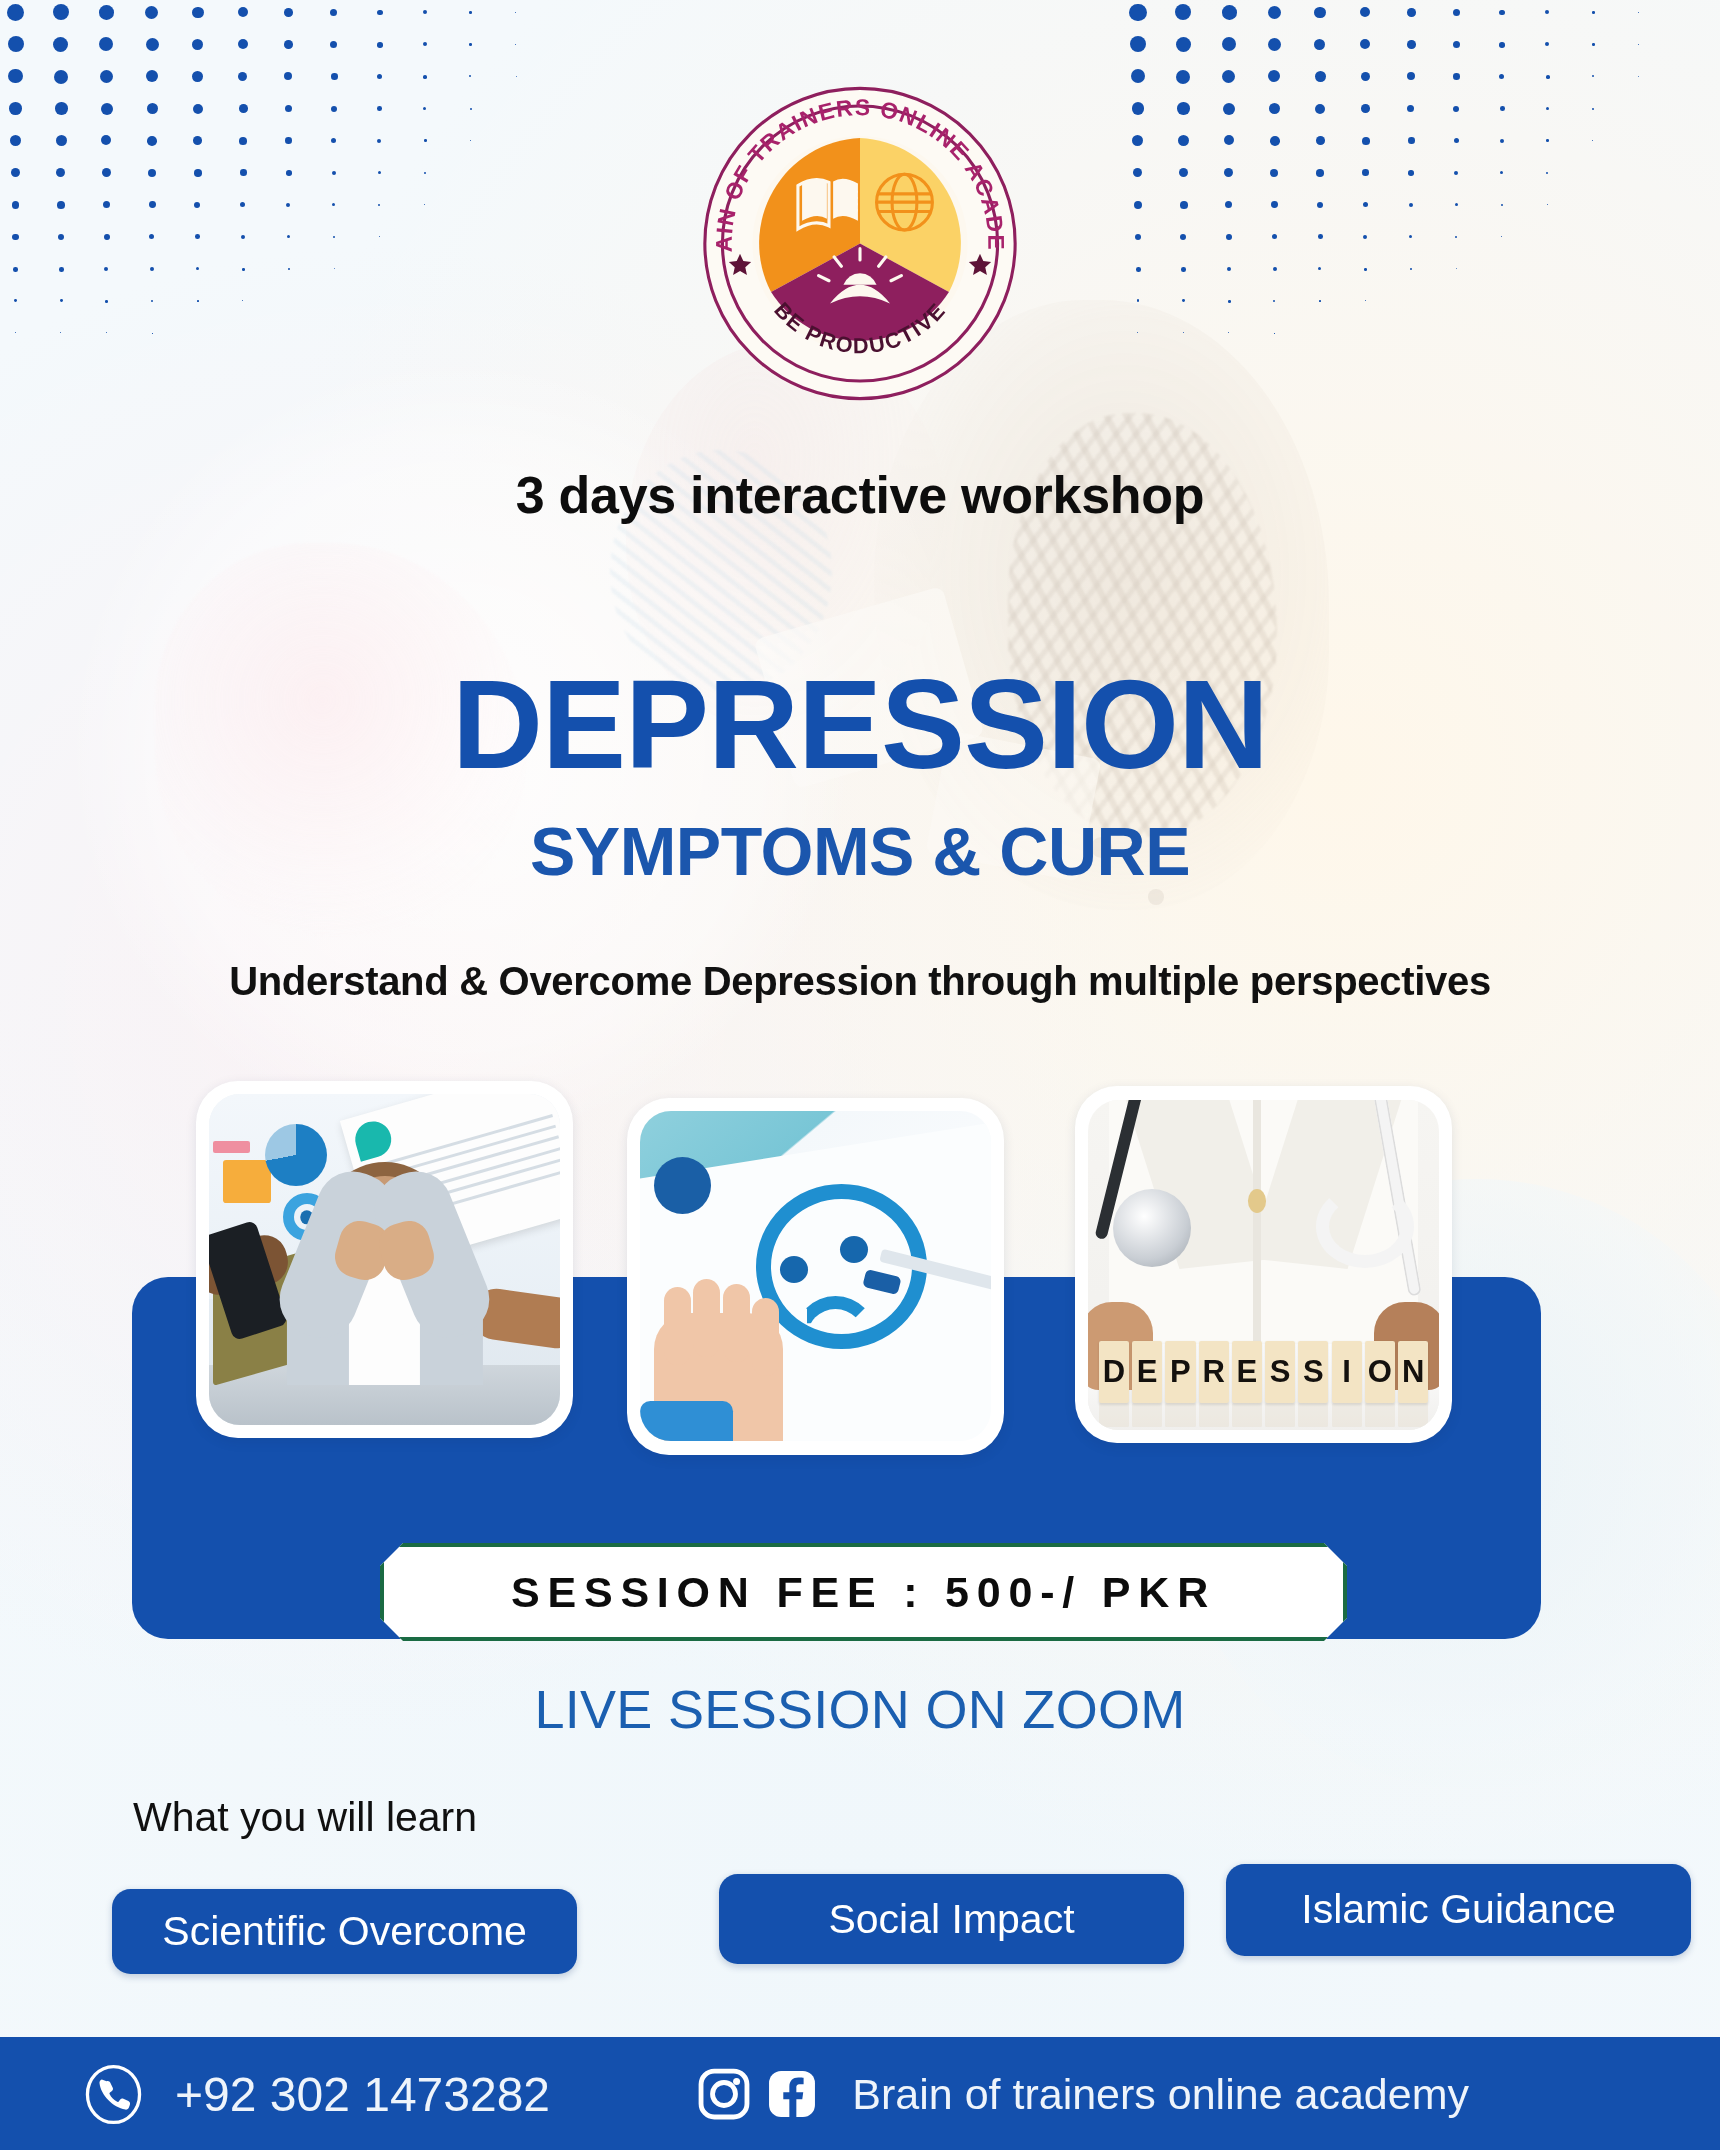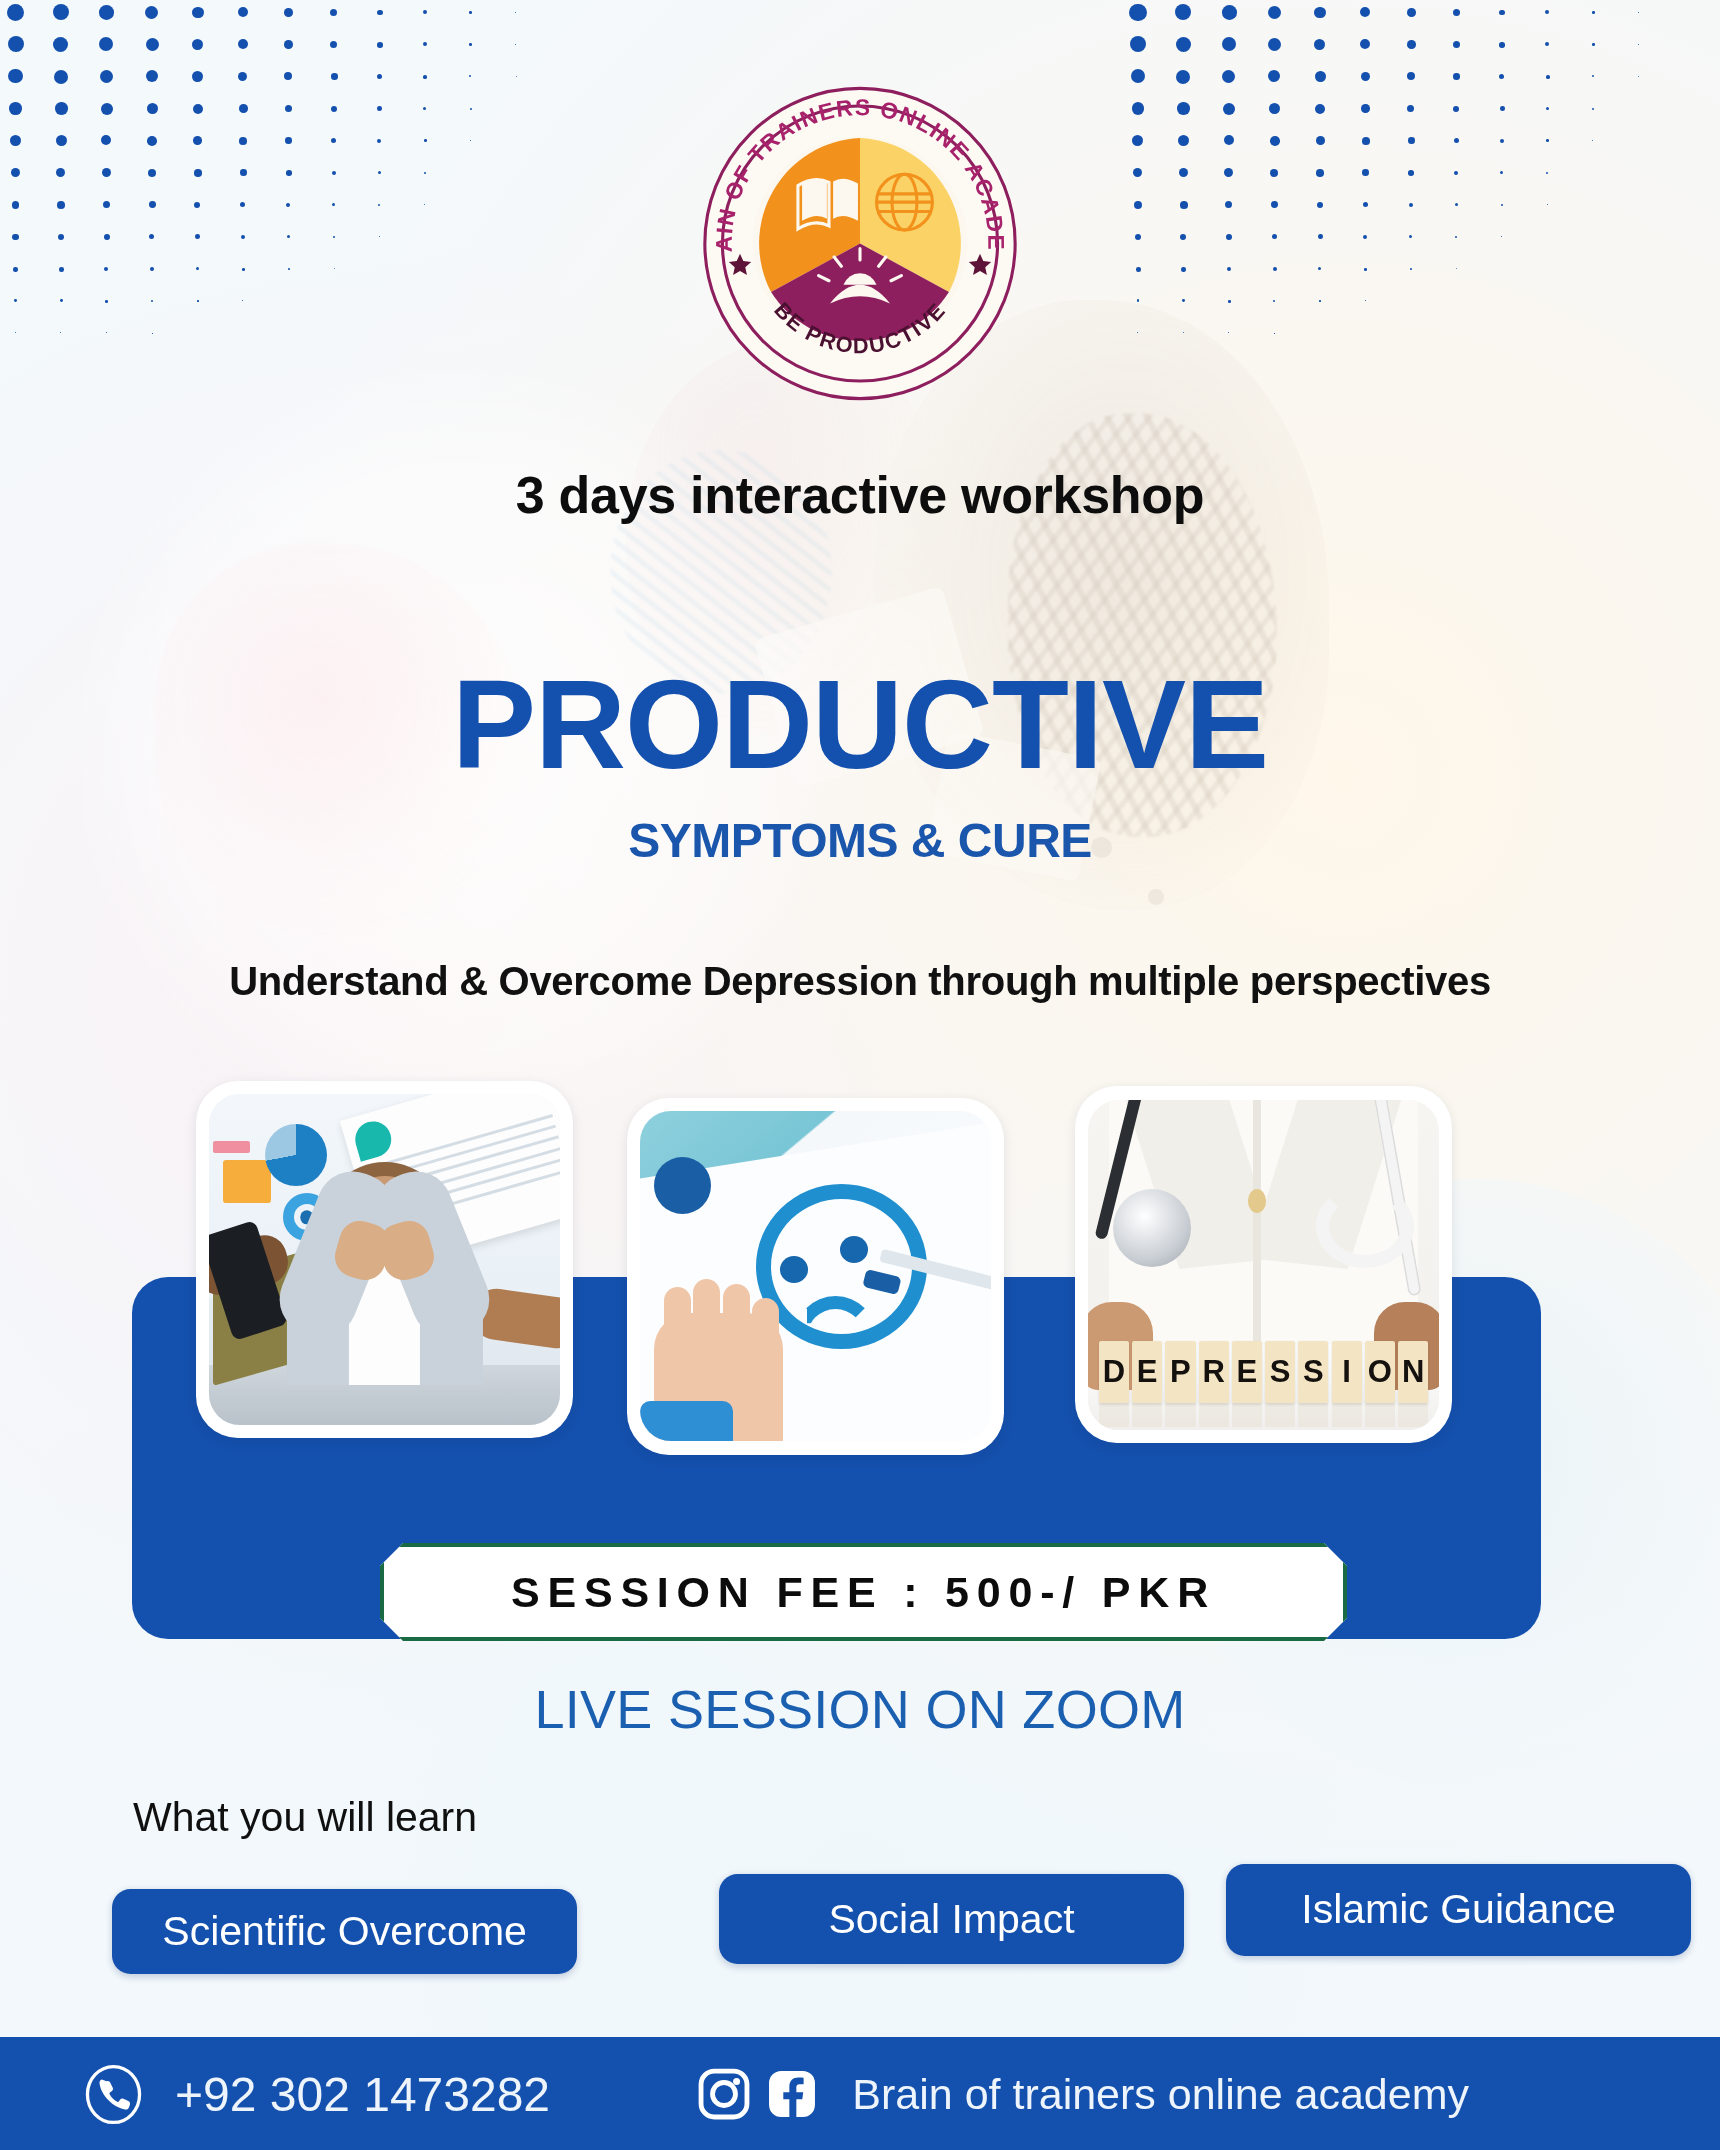--- a/index.html
+++ b/index.html
@@ -60,21 +60,21 @@
   .logo-svg{width:331px;height:331px;display:block;}
 
   
   .head{position:absolute;left:0;right:0;top:455px;text-align:center;}
   .head-l1{font-size:52px;font-weight:bold;color:#0d0d0d;letter-spacing:-0.3px;line-height:1.15;}
   .head-l2{font-size:52px;font-weight:bold;color:#0d0d0d;letter-spacing:-0.3px;line-height:1.15;margin-top:11.4px;}
 
   .title-main{position:absolute;left:0;right:0;top:662px;text-align:center;
     font-size:126px;font-weight:bold;color:#1450ad;letter-spacing:-1px;line-height:1;}
   .title-sub{position:absolute;left:0;right:0;top:817px;text-align:center;
-    font-size:48px;font-weight:bold;color:#1b56ad;letter-spacing:-0.5px;line-height:1;}
+    font-size:68px;font-weight:bold;color:#1b56ad;letter-spacing:-0.5px;line-height:1;}
   .tagline{position:absolute;left:0;right:0;top:959px;text-align:center;
     font-size:40px;font-weight:bold;color:#111;letter-spacing:-0.3px;}
 
   
   .band{position:absolute;left:132px;top:1277px;width:1409px;height:362px;
     background:#1450ad;border-radius:36px;}
 
   
   .cards{position:absolute;left:0;right:0;top:1081px;height:372px;}
   .card{position:absolute;width:377px;height:357px;background:#fff;border-radius:42px;
@@ -477,21 +477,21 @@
         <path d="M44 170 l3.2 7 7.6 .8 -5.7 5.2 1.6 7.5 -6.7 -3.9 -6.7 3.9 1.6 -7.5 -5.7 -5.2 7.6 -.8 z"></path>
         <path d="M276 170 l3.2 7 7.6 .8 -5.7 5.2 1.6 7.5 -6.7 -3.9 -6.7 3.9 1.6 -7.5 -5.7 -5.2 7.6 -.8 z"></path>
       </g>
     </svg>
   </div>
 
   <div class="head">
     <div class="head-l2">3 days interactive workshop</div>
   </div>
 
-  <div class="title-main">PRODUCTIVE</div>
+  <div class="title-main">DEPRESSION</div>
   <div class="title-sub">SYMPTOMS &amp; CURE</div>
   <div class="tagline">Understand &amp; Overcome Depression through multiple perspectives</div>
 
   <div class="band"></div>
 
   <div class="cards">
 
     <div class="card card1">
       <div class="inner">
         <div class="p1">

